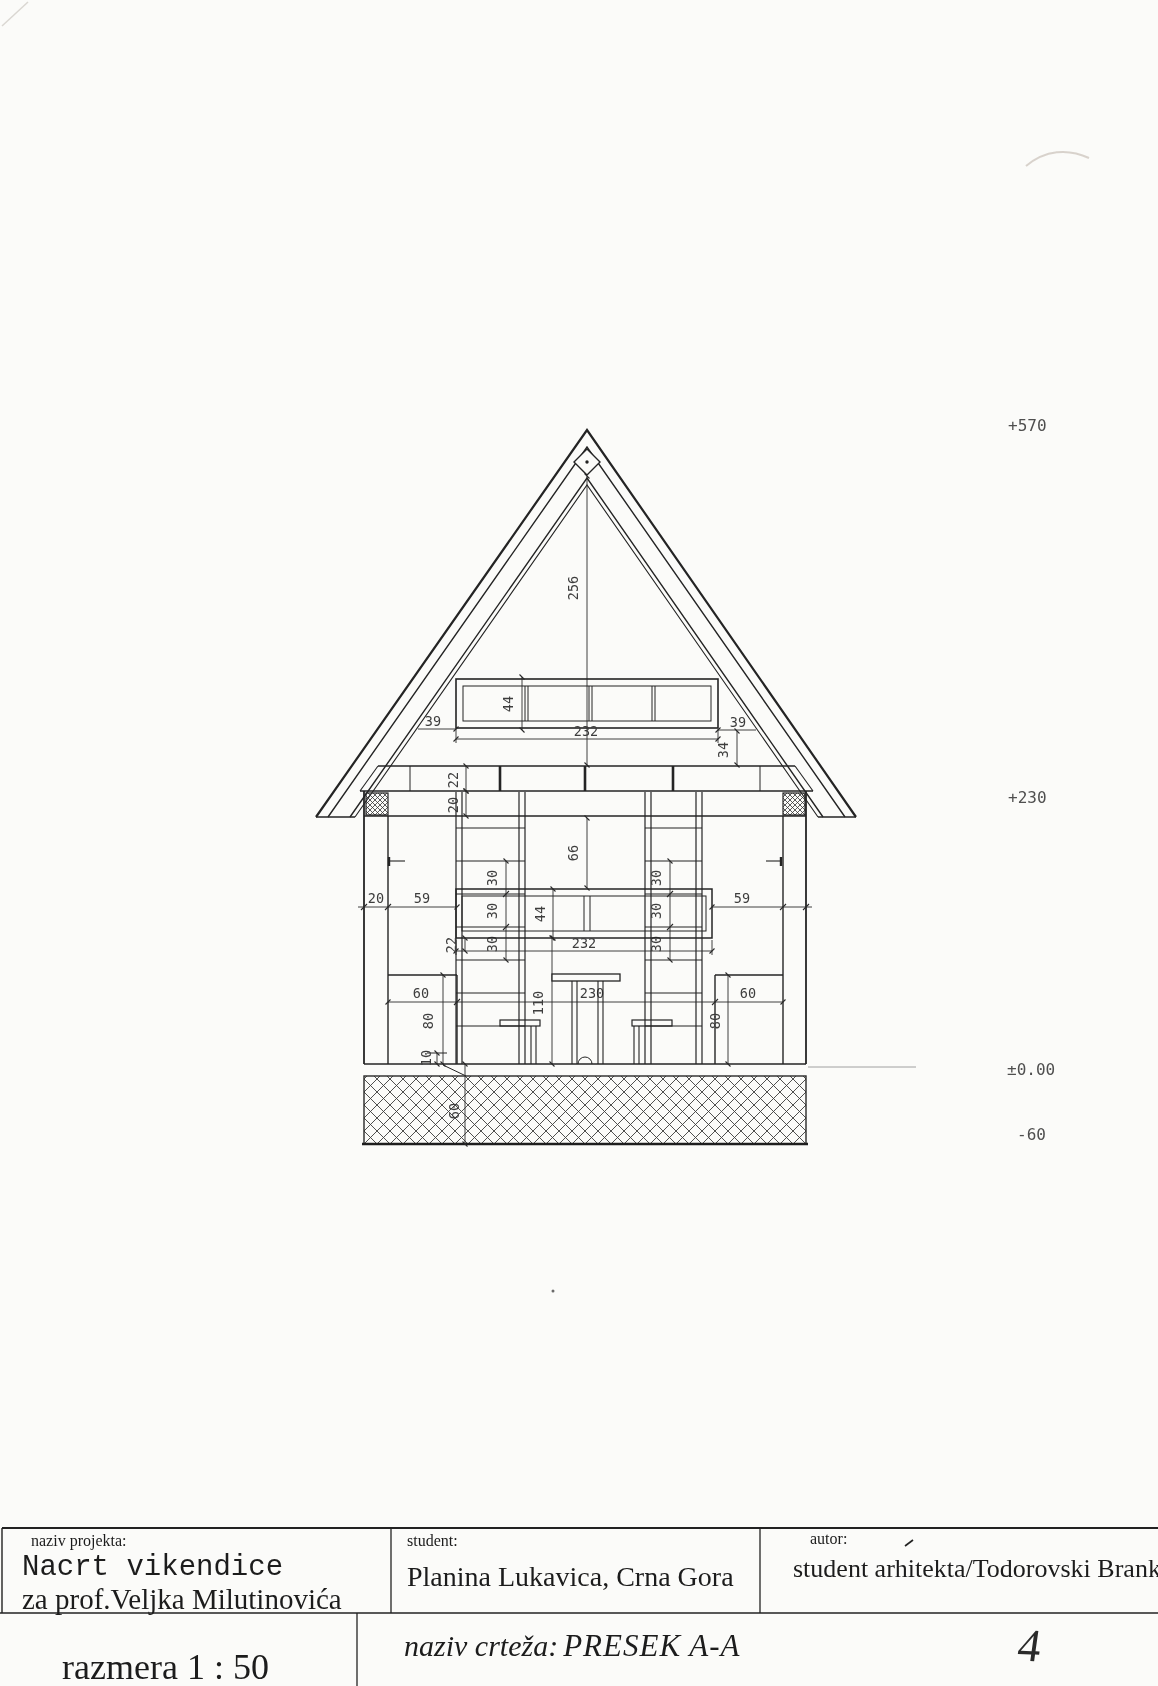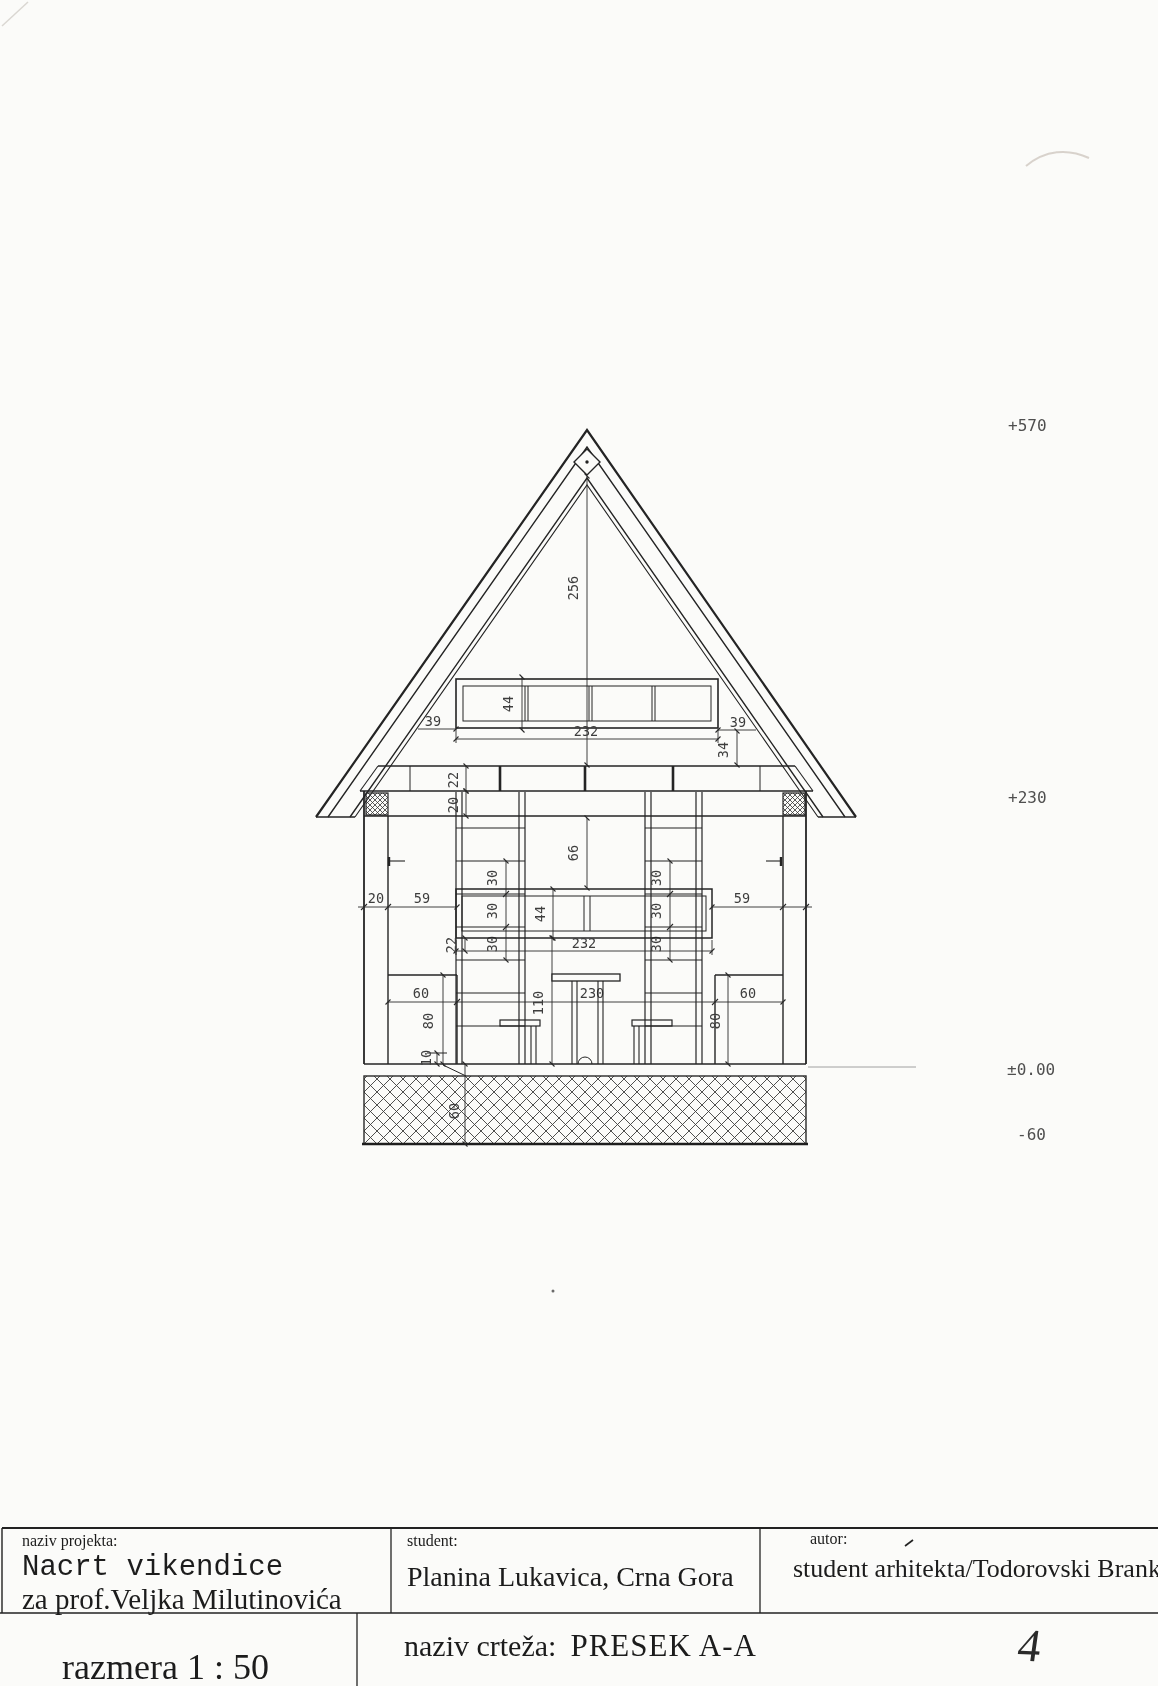--- a/index.html
+++ b/index.html
@@ -13,21 +13,21 @@
   .tbtxt{position:absolute;white-space:nowrap;line-height:1.05;}
   .lbl{font-size:16px;}
   .big{font-size:29px;font-family:Liberation Mono, monospace;}
   .med{font-size:29px;}
   .loc{font-size:28px;}
   .aut{font-size:26px;}
   .scale{font-size:36px;}
   .drwlabel{font-size:30px;}
   .drwname{font-size:31px;letter-spacing:1px;}
   .sheetnum{font-size:46px;font-weight:400;transform:skewX(-6deg) rotate(2deg);color:#2a2a2a;}
-  .drawrow{display:flex;gap:14px;align-items:baseline;}
+  .drawrow{display:flex;gap:5px;align-items:baseline;font-style:italic;}
 </style>
 </head>
 <body>
 
 <div class="page">
 <svg width="1158" height="1686" viewBox="0 0 1158 1686">
   <defs>
     <marker id="tk" markerUnits="userSpaceOnUse" markerWidth="8" markerHeight="8" refX="4" refY="4" orient="auto">
       <line x1="1.5" y1="6.5" x2="6.5" y2="1.5" stroke="#2a2a2a" stroke-width="1.1"></line>
     </marker>
@@ -259,21 +259,21 @@
     <line x1="2" y1="1528" x2="1158" y2="1528" stroke-width="1.8"></line>
     <line x1="0" y1="1613" x2="1158" y2="1613" stroke-width="1.5"></line>
     <line x1="2" y1="1528" x2="2" y2="1613" stroke-width="1.4"></line>
     <line x1="391" y1="1528" x2="391" y2="1613" stroke-width="1.3"></line>
     <line x1="760" y1="1528" x2="760" y2="1613" stroke-width="1.3"></line>
     <line x1="357" y1="1613" x2="357" y2="1686" stroke-width="1.3"></line>
   </g>
 </svg>
 
 <div>
-  <div class="tbtxt lbl" style="left:22px;top:1533px;">naziv projekta:</div>
+  <div class="tbtxt lbl" style="left:31px;top:1533px;">naziv projekta:</div>
   <div class="tbtxt big" style="left:22px;top:1553px;">Nacrt vikendice</div>
   <div class="tbtxt med" style="left:22px;top:1584px;">za prof.Veljka Milutinovića</div>
 
   <div class="tbtxt lbl" style="left:407px;top:1533px;">student:</div>
   <div class="tbtxt loc" style="left:407px;top:1562px;">Planina Lukavica, Crna Gora</div>
 
   <div class="tbtxt lbl" style="left:790px;top:1531px;margin-left:20px;">autor:</div>
   <div class="tbtxt aut" style="left:793px;top:1555px;">student arhitekta/Todorovski Branko</div>
 
   <div class="tbtxt scale" style="left:62px;top:1625px;margin-top:24px;">razmera 1 : 50</div>

